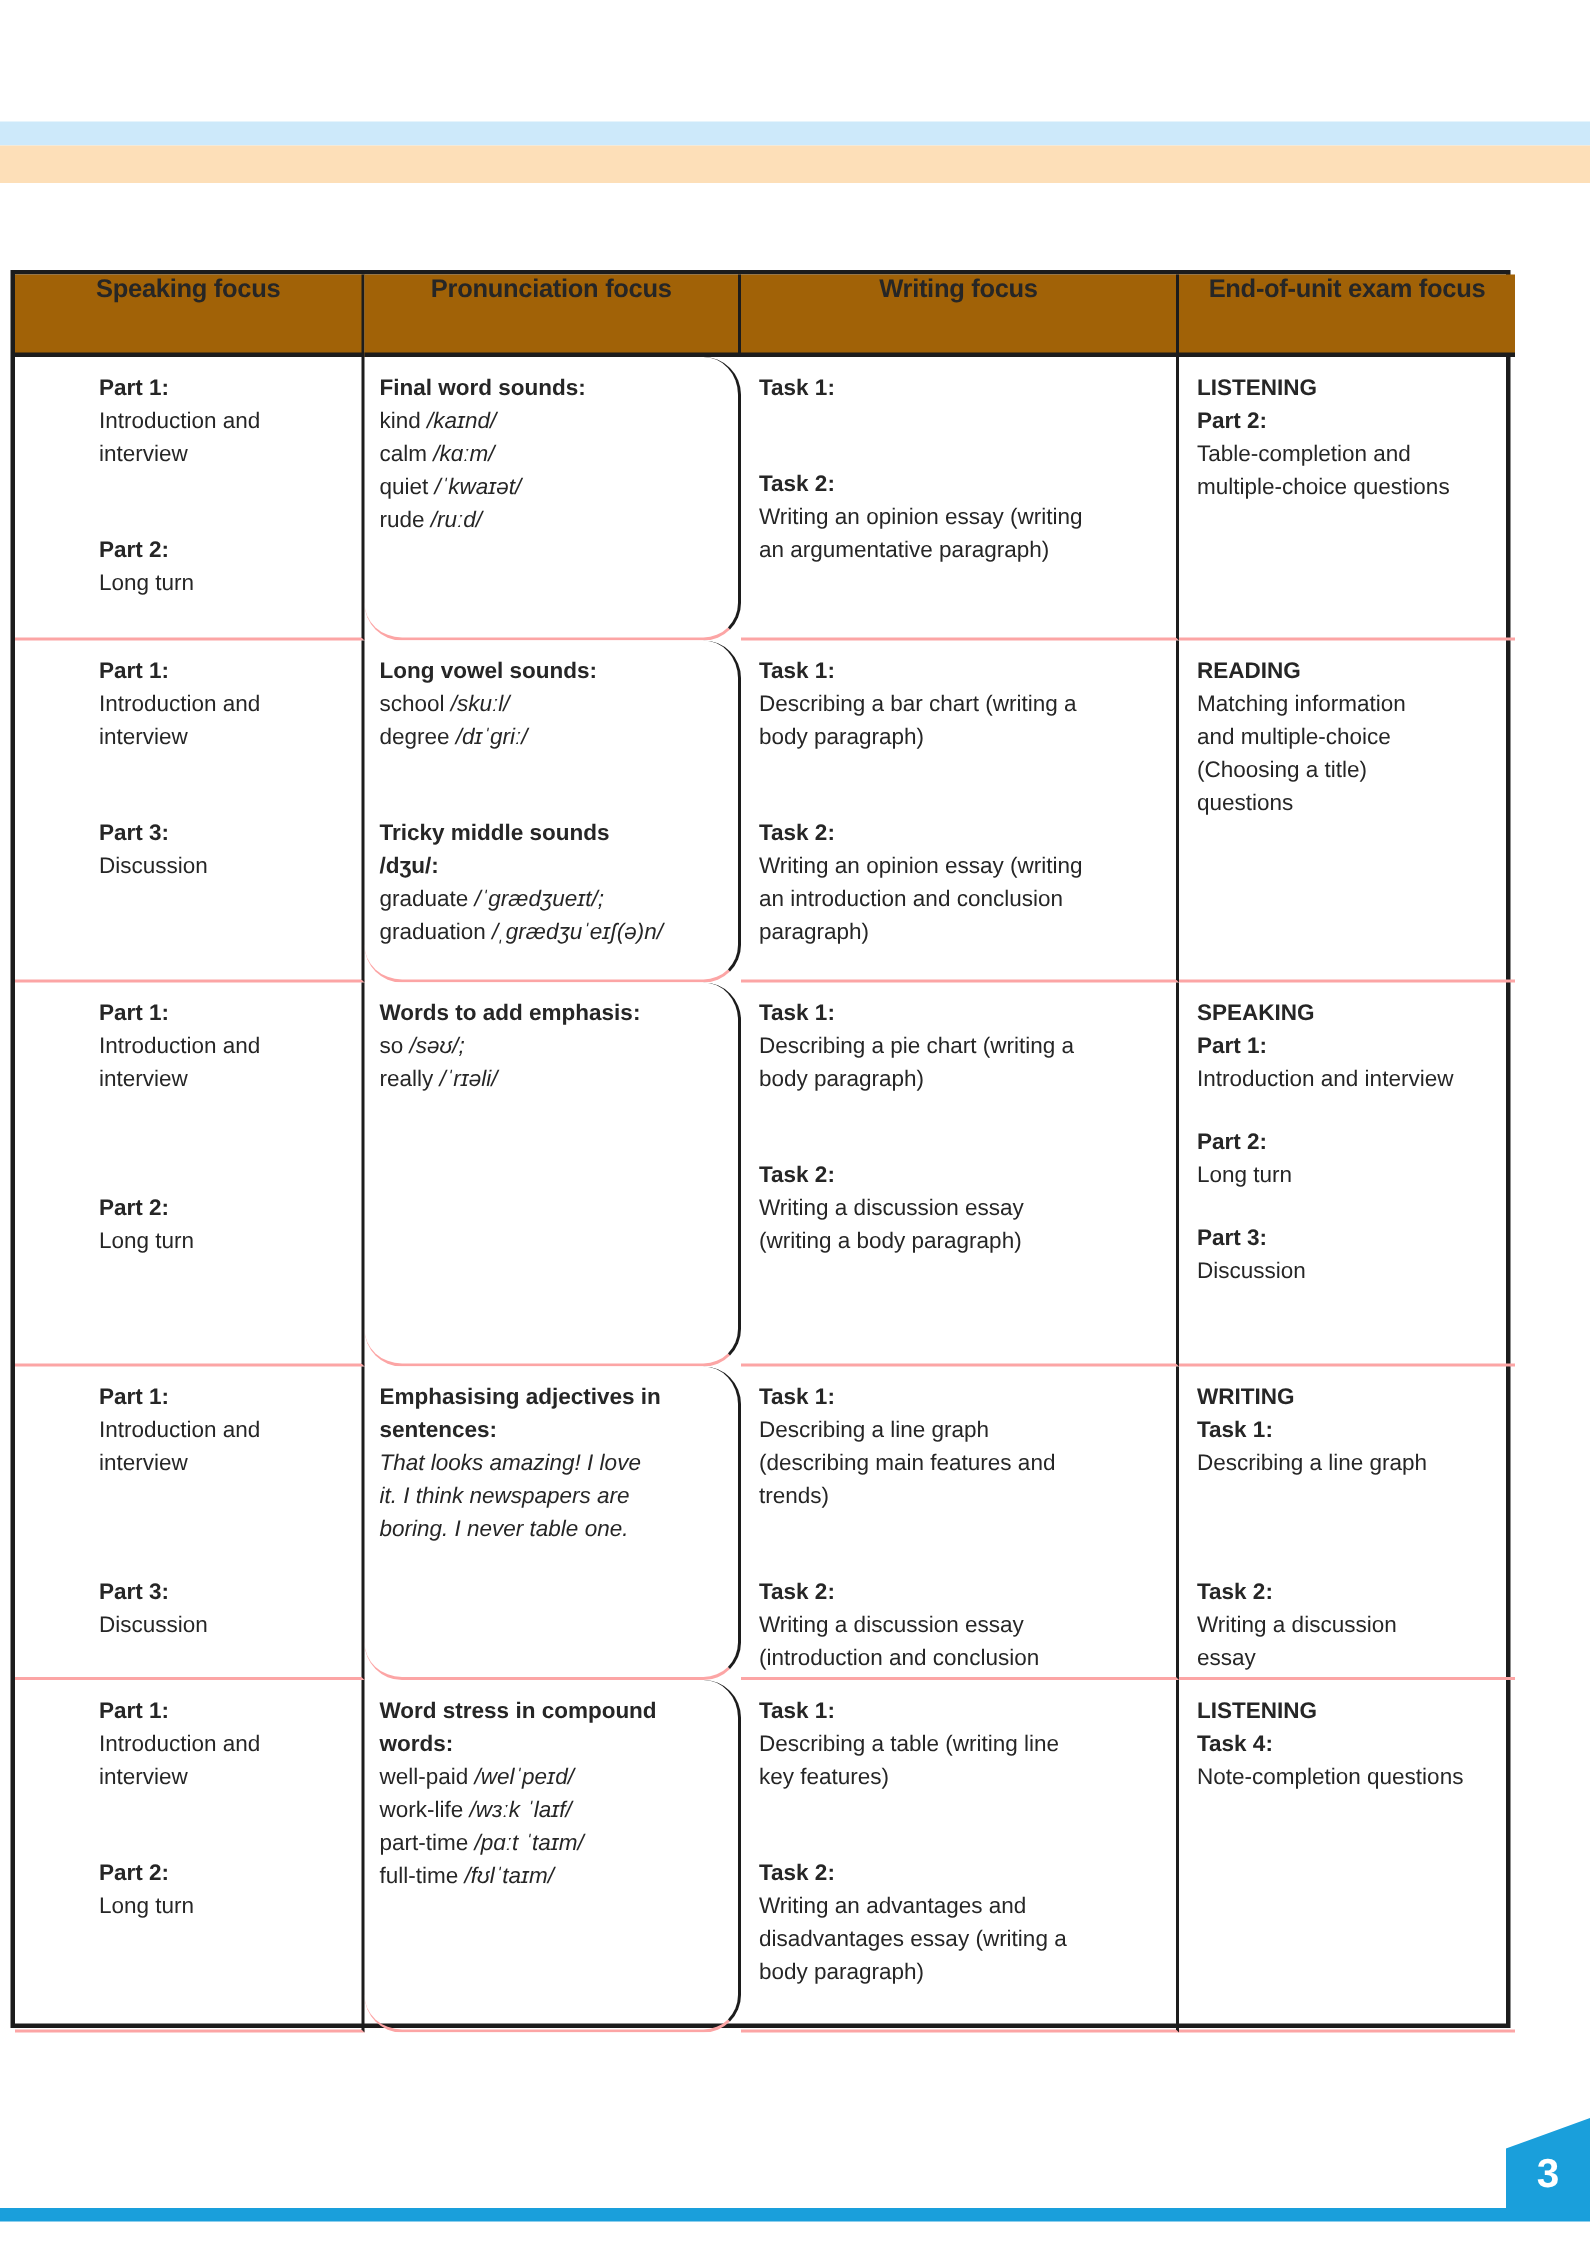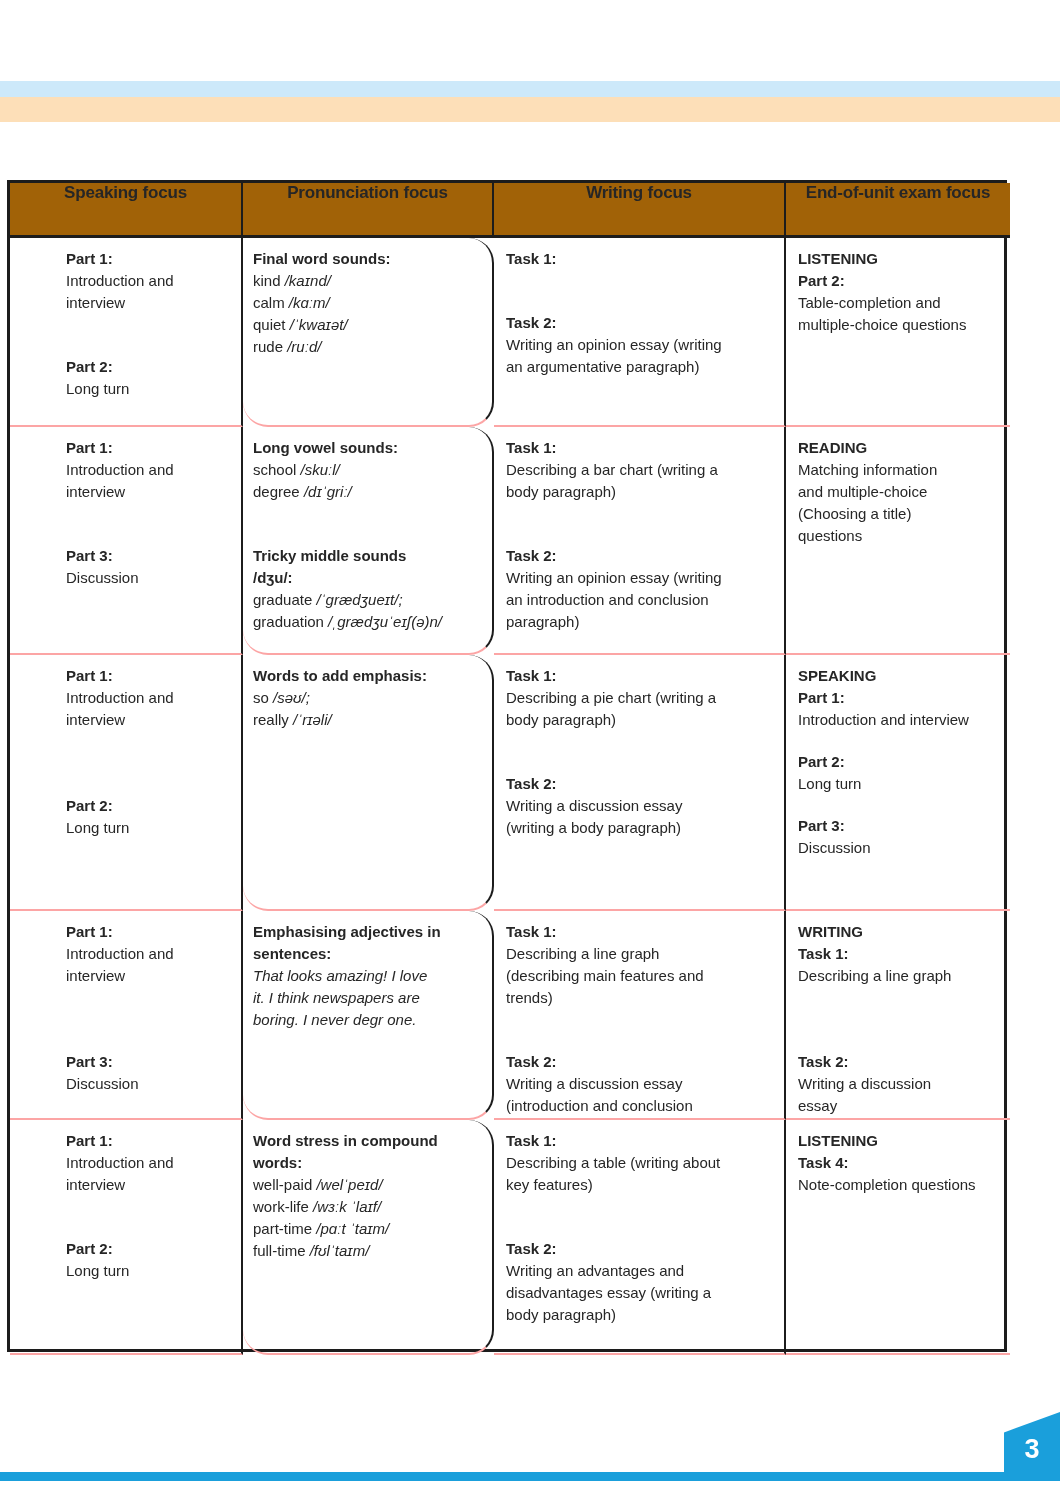--- a/index.html
+++ b/index.html
@@ -154,21 +154,21 @@
         <p class="para"><span>Introduction and
 interview</span></p>
         <p class="para g3"><span class="sb">Part 3:</span></p>
         <p class="para"><span>Discussion</span></p>
       </div>
       <div class="cell col-pronunciation">
         <p class="para"><span class="sb">Emphasising adjectives in
 sentences:</span></p>
         <p class="para"><span class="si">That looks </span><span class="si su">amazing</span><span class="si">! I love
 it. I think newspapers are
-</span><span class="si su">boring</span><span class="si">. I never degr one.</span></p>
+</span><span class="si su">boring</span><span class="si">. I never table one.</span></p>
       </div>
       <div class="cell col-writing">
         <p class="para"><span class="sb">Task 1:</span></p>
         <p class="para"><span>Describing a line graph
 (describing main features and
 trends)</span></p>
         <p class="para g2"><span class="sb">Task 2:</span></p>
         <p class="para"><span>Writing a discussion essay
 (introduction and conclusion
 paragraph)</span></p>
@@ -191,21 +191,21 @@
       <div class="cell col-pronunciation">
         <p class="para"><span class="sb">Word stress in compound
 words:</span></p>
         <p class="para"><span>well-</span><span class="su">pai</span><span>d </span><span class="si">/welˈpeɪd/</span></p>
         <p class="para"><span>work-</span><span class="su">li</span><span>fe </span><span class="si">/wɜːk ˈlaɪf/</span></p>
         <p class="para"><span>part-</span><span class="su">ti</span><span>me </span><span class="si">/pɑːt ˈtaɪm/</span></p>
         <p class="para"><span>full-</span><span class="su">ti</span><span>me </span><span class="si">/fʊlˈtaɪm/</span></p>
       </div>
       <div class="cell col-writing">
         <p class="para"><span class="sb">Task 1:</span></p>
-        <p class="para"><span>Describing a table (writing about
+        <p class="para"><span>Describing a table (writing line
 key features)</span></p>
         <p class="para g2"><span class="sb">Task 2:</span></p>
         <p class="para"><span>Writing an advantages and
 disadvantages essay (writing a
 body paragraph)</span></p>
       </div>
       <div class="cell col-exam last">
         <p class="para"><span class="sb">LISTENING</span></p>
         <p class="para"><span class="sb">Task 4:</span></p>
         <p class="para"><span>Note-completion questions</span></p>

